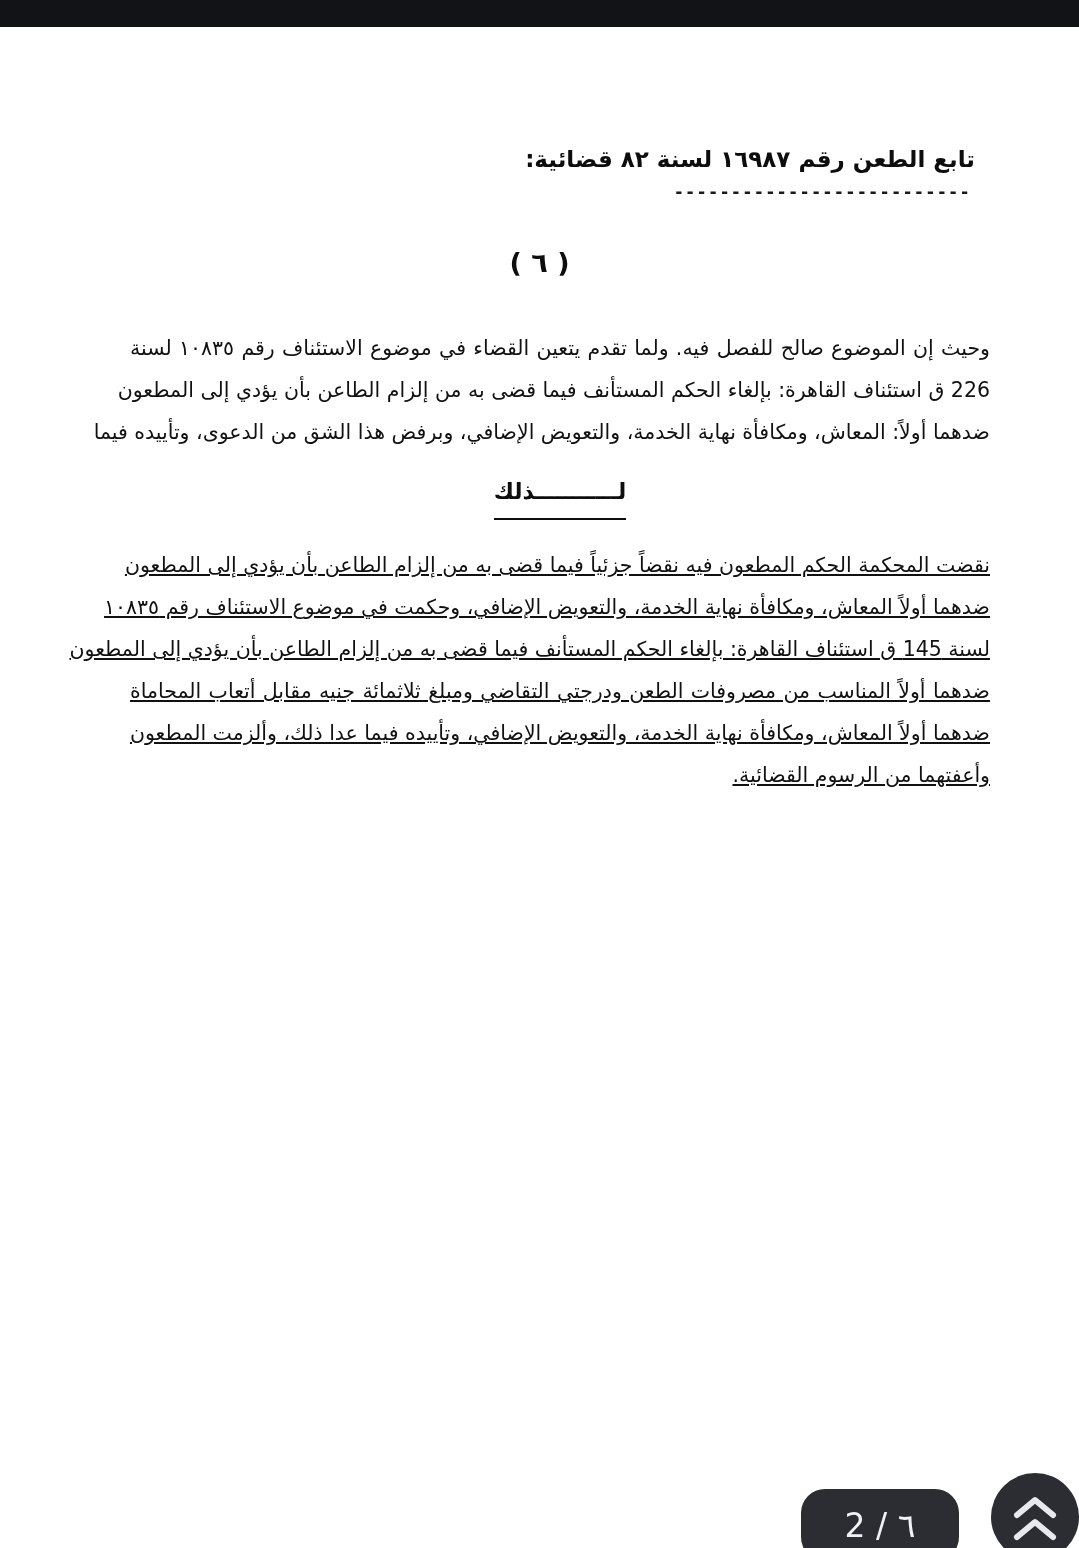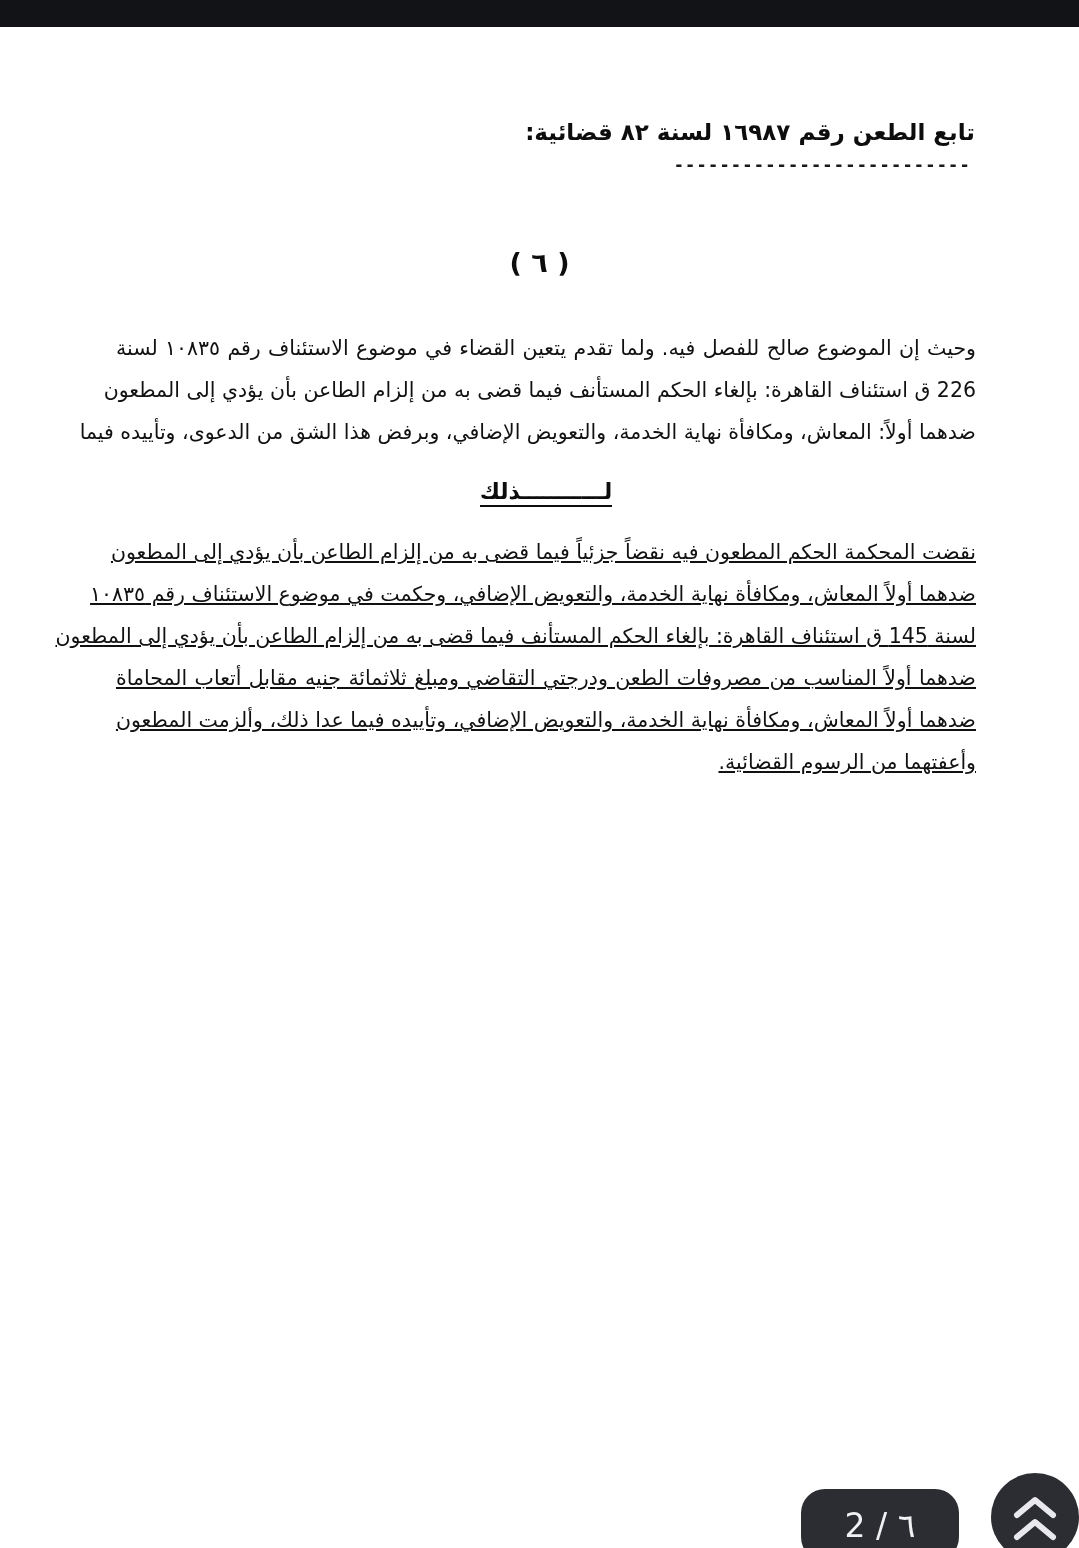--- a/index.html
+++ b/index.html
@@ -31,21 +31,21 @@
     position: absolute;
     top: 27px; left: 0;
     width: 1079px;
     height: 1521px;
     background: #ffffff;
   }
 
   
   .doc-header {
     position: absolute;
-    top: 91px;
+    top: 118px;
     right: 104px;
     width: 872px;
     text-align: right;
     direction: rtl;
   }
 
   .header-title {
     font-family: "DejaVu Sans", "Liberation Sans", sans-serif;
     font-weight: bold;
     font-size: 23px;
@@ -84,21 +84,21 @@
     font-weight: bold;
     font-size: 27px;
     color: #0d0d0d;
     direction: rtl;
   }
 
   
   .doc-body {
     position: absolute;
     top: 300px;
-    left: 116px;
+    left: 130px;
     width: 860px;
     direction: rtl;
     text-align: right;
   }
 
   .para {
     font-family: "DejaVu Sans", "Liberation Sans", sans-serif;
     font-size: 20.5px;
     color: #111111;
     line-height: 42px;
@@ -127,21 +127,21 @@
     direction: rtl;
   }
 
   .verdict-heading span {
     display: inline-block;
     font-family: "DejaVu Sans", "Liberation Sans", sans-serif;
     font-weight: bold;
     font-size: 22px;
     color: #0d0d0d;
     border-bottom: 2px solid #0d0d0d;
-    padding-bottom: 1px;
+    padding-bottom: 14px;
     letter-spacing: 0px;
   }
 
   .para.second { margin-top: 0; text-decoration: underline; }
 
   
   .page-indicator {
     position: absolute;
     left: 801px;
     top: 1489px;

